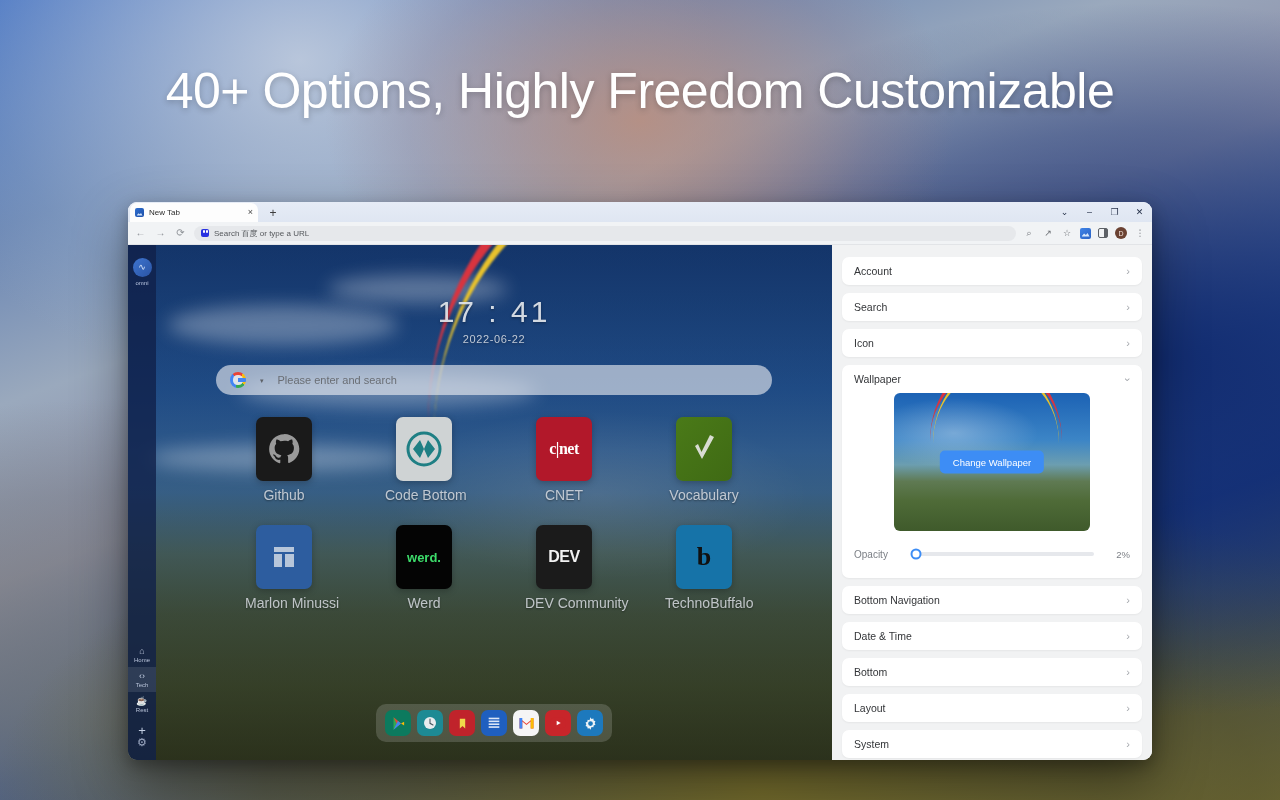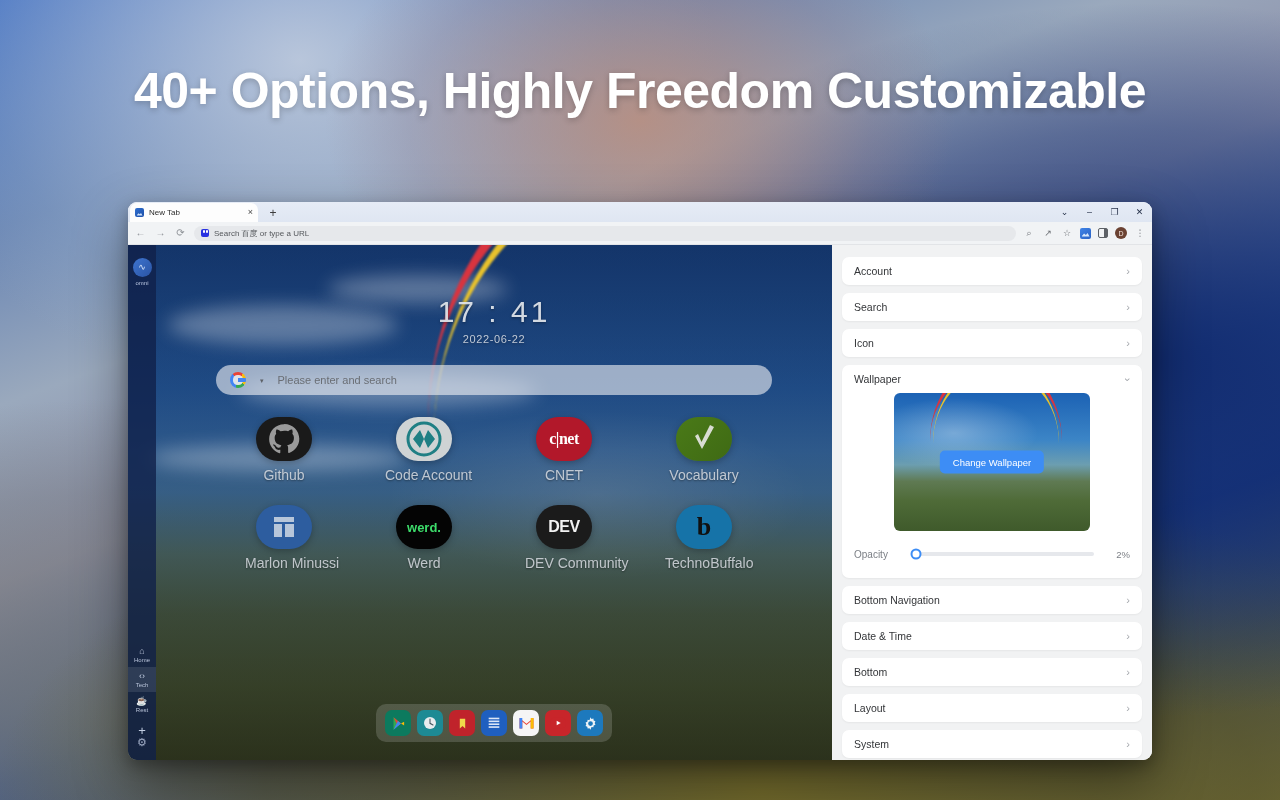--- a/index.html
+++ b/index.html
@@ -15,21 +15,21 @@
       radial-gradient(ellipse 700px 420px at 1150px 360px, rgba(16,42,110,0.95) 0%, rgba(25,55,120,0.45) 55%, rgba(0,0,0,0) 85%),
       radial-gradient(ellipse 900px 380px at 760px 790px, rgba(120,110,40,0.92) 0%, rgba(90,85,35,0.55) 55%, rgba(0,0,0,0) 85%),
       radial-gradient(ellipse 700px 380px at 140px 720px, rgba(125,125,110,0.75) 0%, rgba(110,115,110,0.3) 60%, rgba(0,0,0,0) 85%),
       linear-gradient(160deg, #3f6ec4 0%, #6a86b4 18%, #9aa9bd 32%, #8c8ea8 46%, #2c4b93 62%, #16327e 74%, #3f4a54 86%, #6d6a3e 100%);
   }
 
   
   .headline {
     position: absolute; top: 62px; left: 0; width: 1280px;
     text-align: center;
-    font-size: 50px; font-weight: bold; letter-spacing: -0.5px;
+    font-size: 50px; font-weight: normal; letter-spacing: -0.5px;
     color: #ffffff;
     text-shadow: 0 2px 6px rgba(0,0,0,0.22);
     white-space: nowrap;
   }
 
   
   .browser {
     position: absolute; left: 128px; top: 202px;
     width: 1024px; height: 558px;
     border-radius: 9px;
@@ -240,21 +240,21 @@
   .search-ph { font-size: 11px; color: #6a6e74; }
 
   
   .shortcuts {
     margin-top: 22px; width: 560px;
     display: grid; grid-template-columns: repeat(4, 1fr);
     row-gap: 22px; justify-items: center;
   }
   .sc { display: flex; flex-direction: column; align-items: center; gap: 6px; }
   .sc-tile {
-    width: 56px; height: 44px; border-radius: 22px;
+    width: 56px; height: 64px; border-radius: 7px;
     display: flex; align-items: center; justify-content: center;
     box-shadow: 0 2px 7px rgba(0,0,0,0.26);
     position: relative; overflow: hidden;
   }
   .sc-label {
     font-size: 14px; color: rgba(222,226,232,0.82);
     text-shadow: 0 1px 2px rgba(0,0,0,0.4);
     max-width: 78px; text-align: center; white-space: nowrap;
   }
   
@@ -456,21 +456,21 @@
             </div>
             <div class="sc-label">Github</div>
           </div>
           <div class="sc">
             <div class="sc-tile t-codeschool">
               <svg viewBox="0 0 40 40" width="40" height="40">
                   <circle cx="20" cy="20" r="16" fill="none" stroke="#1f7f84" stroke-width="3"></circle>
                   <path d="M16 11 L9 20 L16 29 L20 20 Z M24 11 L31 20 L24 29 L20 20 Z" fill="#1f7f84"></path>
                 </svg>
             </div>
-            <div class="sc-label">Code Account</div>
+            <div class="sc-label">Code Bottom</div>
           </div>
           <div class="sc">
             <div class="sc-tile t-cnet">c|net</div>
             <div class="sc-label">CNET</div>
           </div>
           <div class="sc">
             <div class="sc-tile t-vocab">
               <svg viewBox="0 0 40 40" width="40" height="40">
                   <path d="M11 17 L18 30 L30 8 L26 6 L17.5 23 L14 15 Z" fill="#d8dcd2"></path>
                 </svg>

